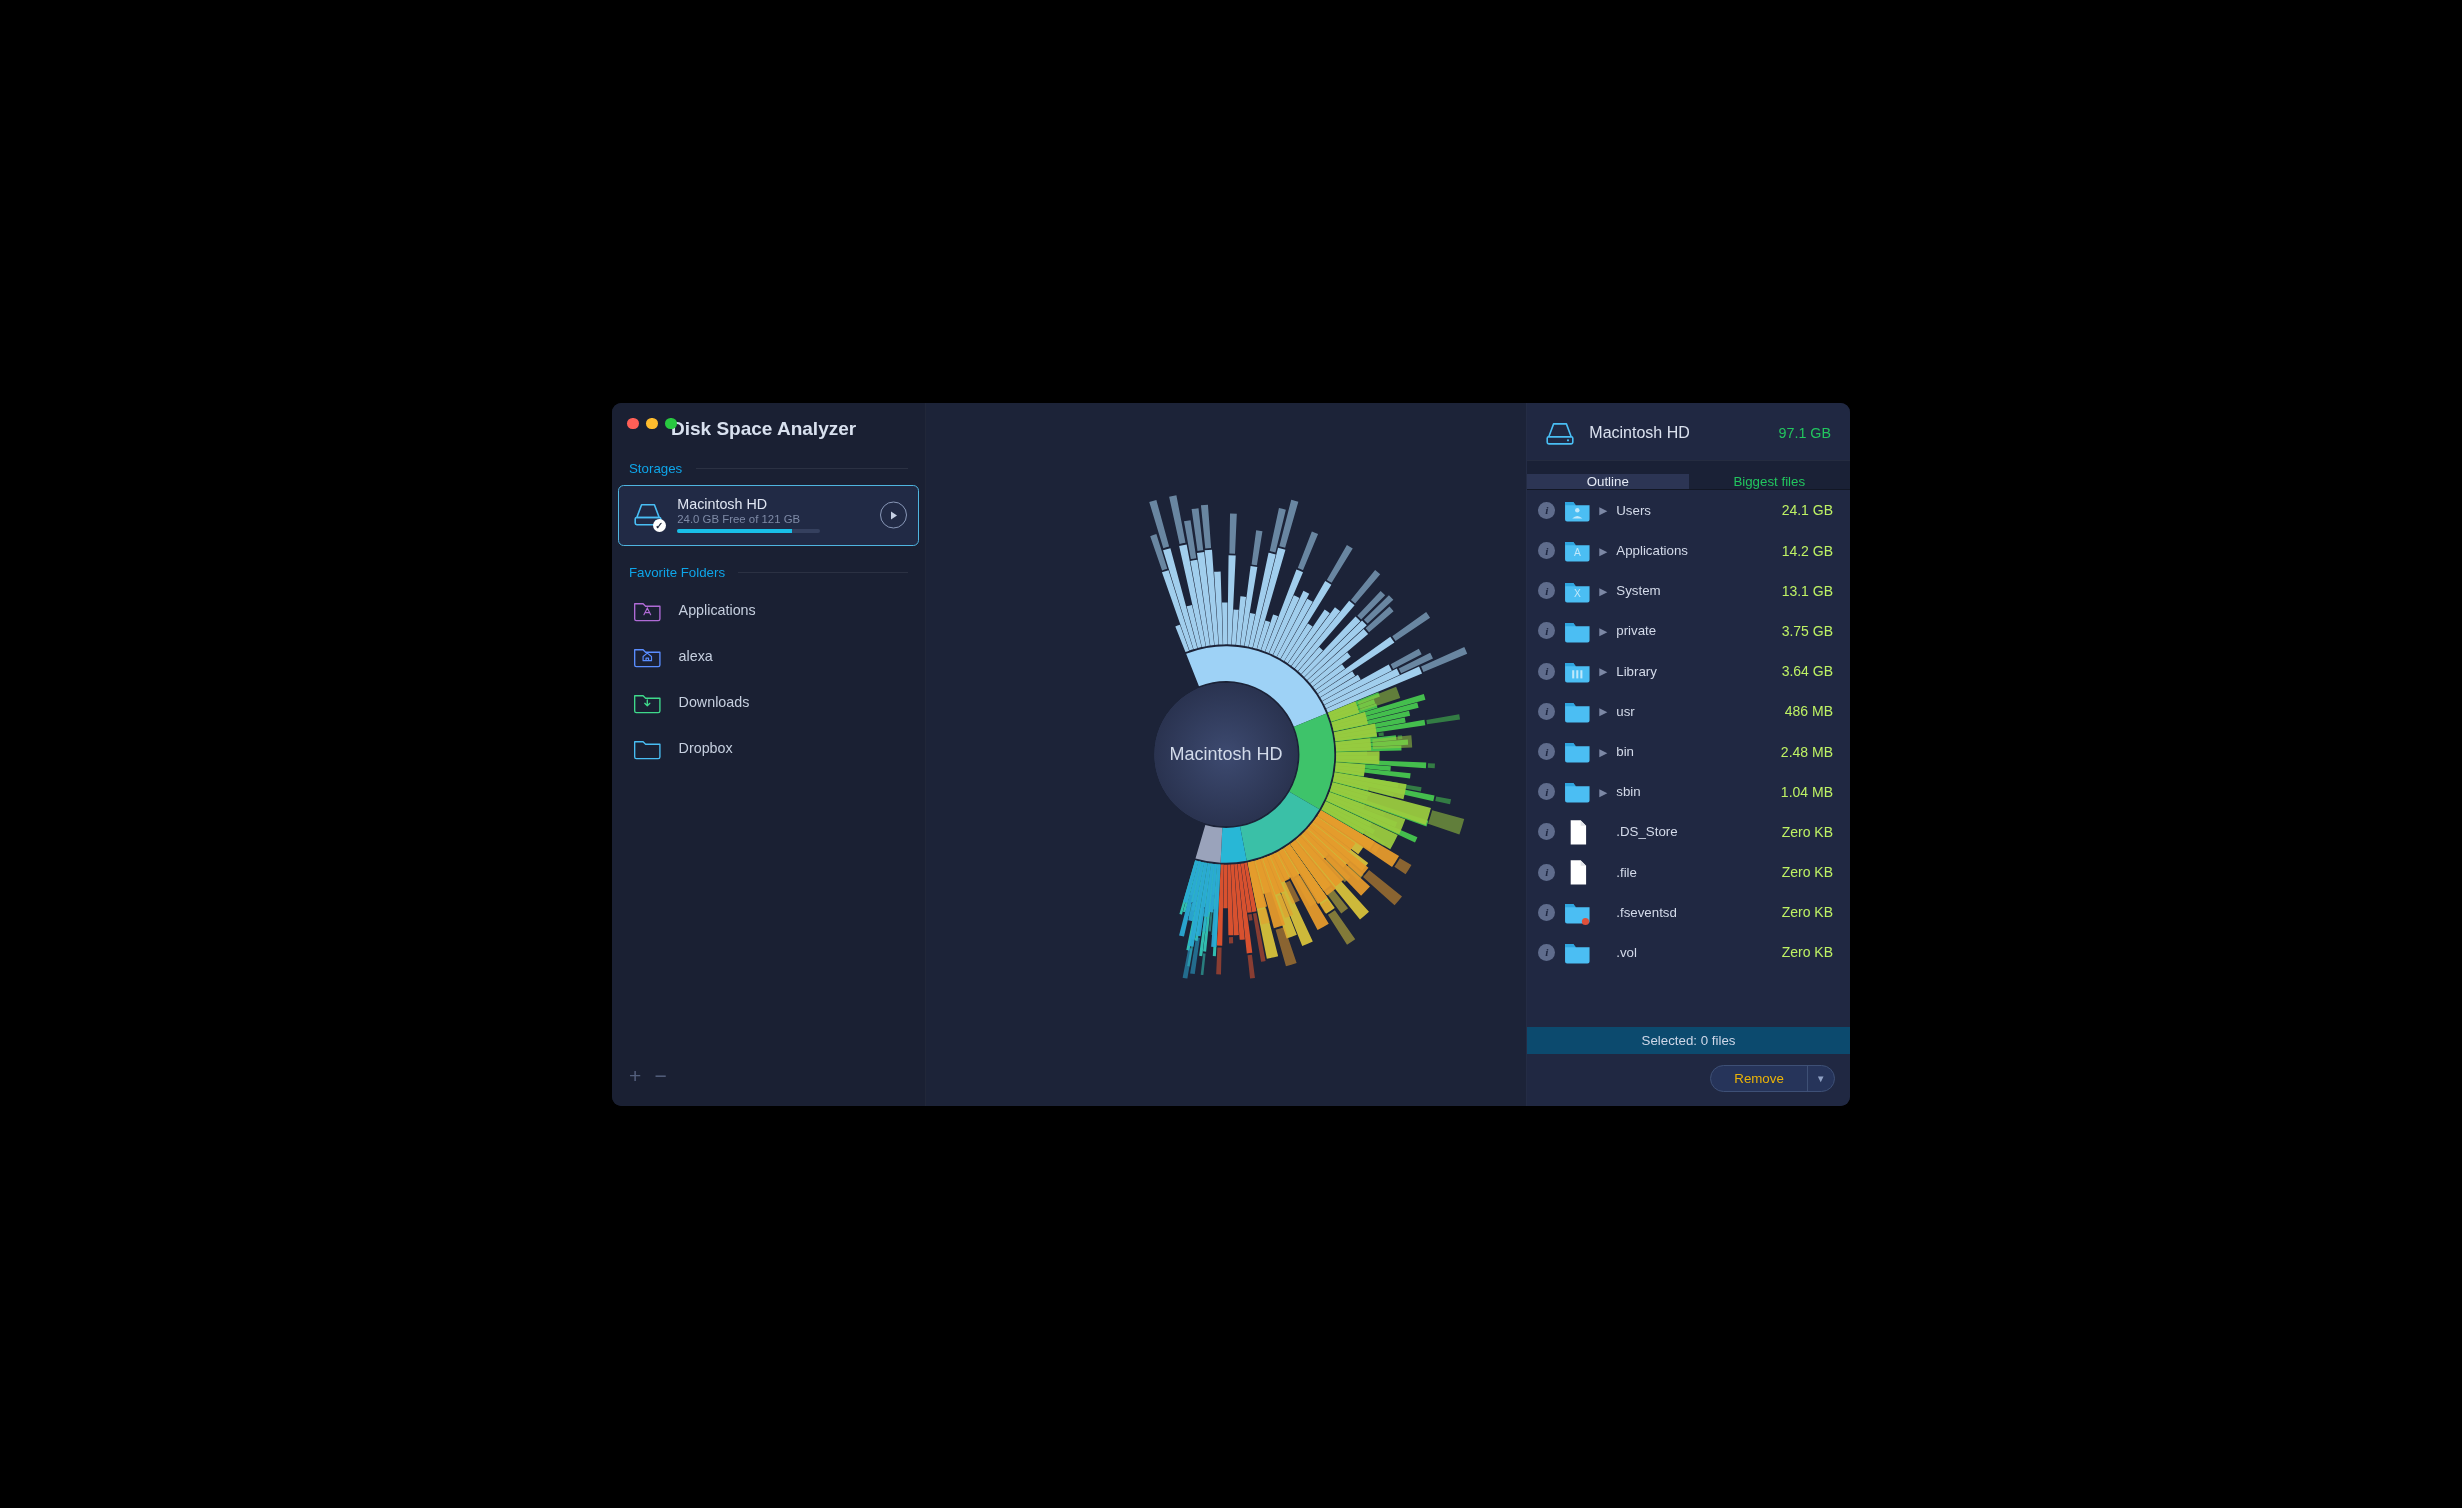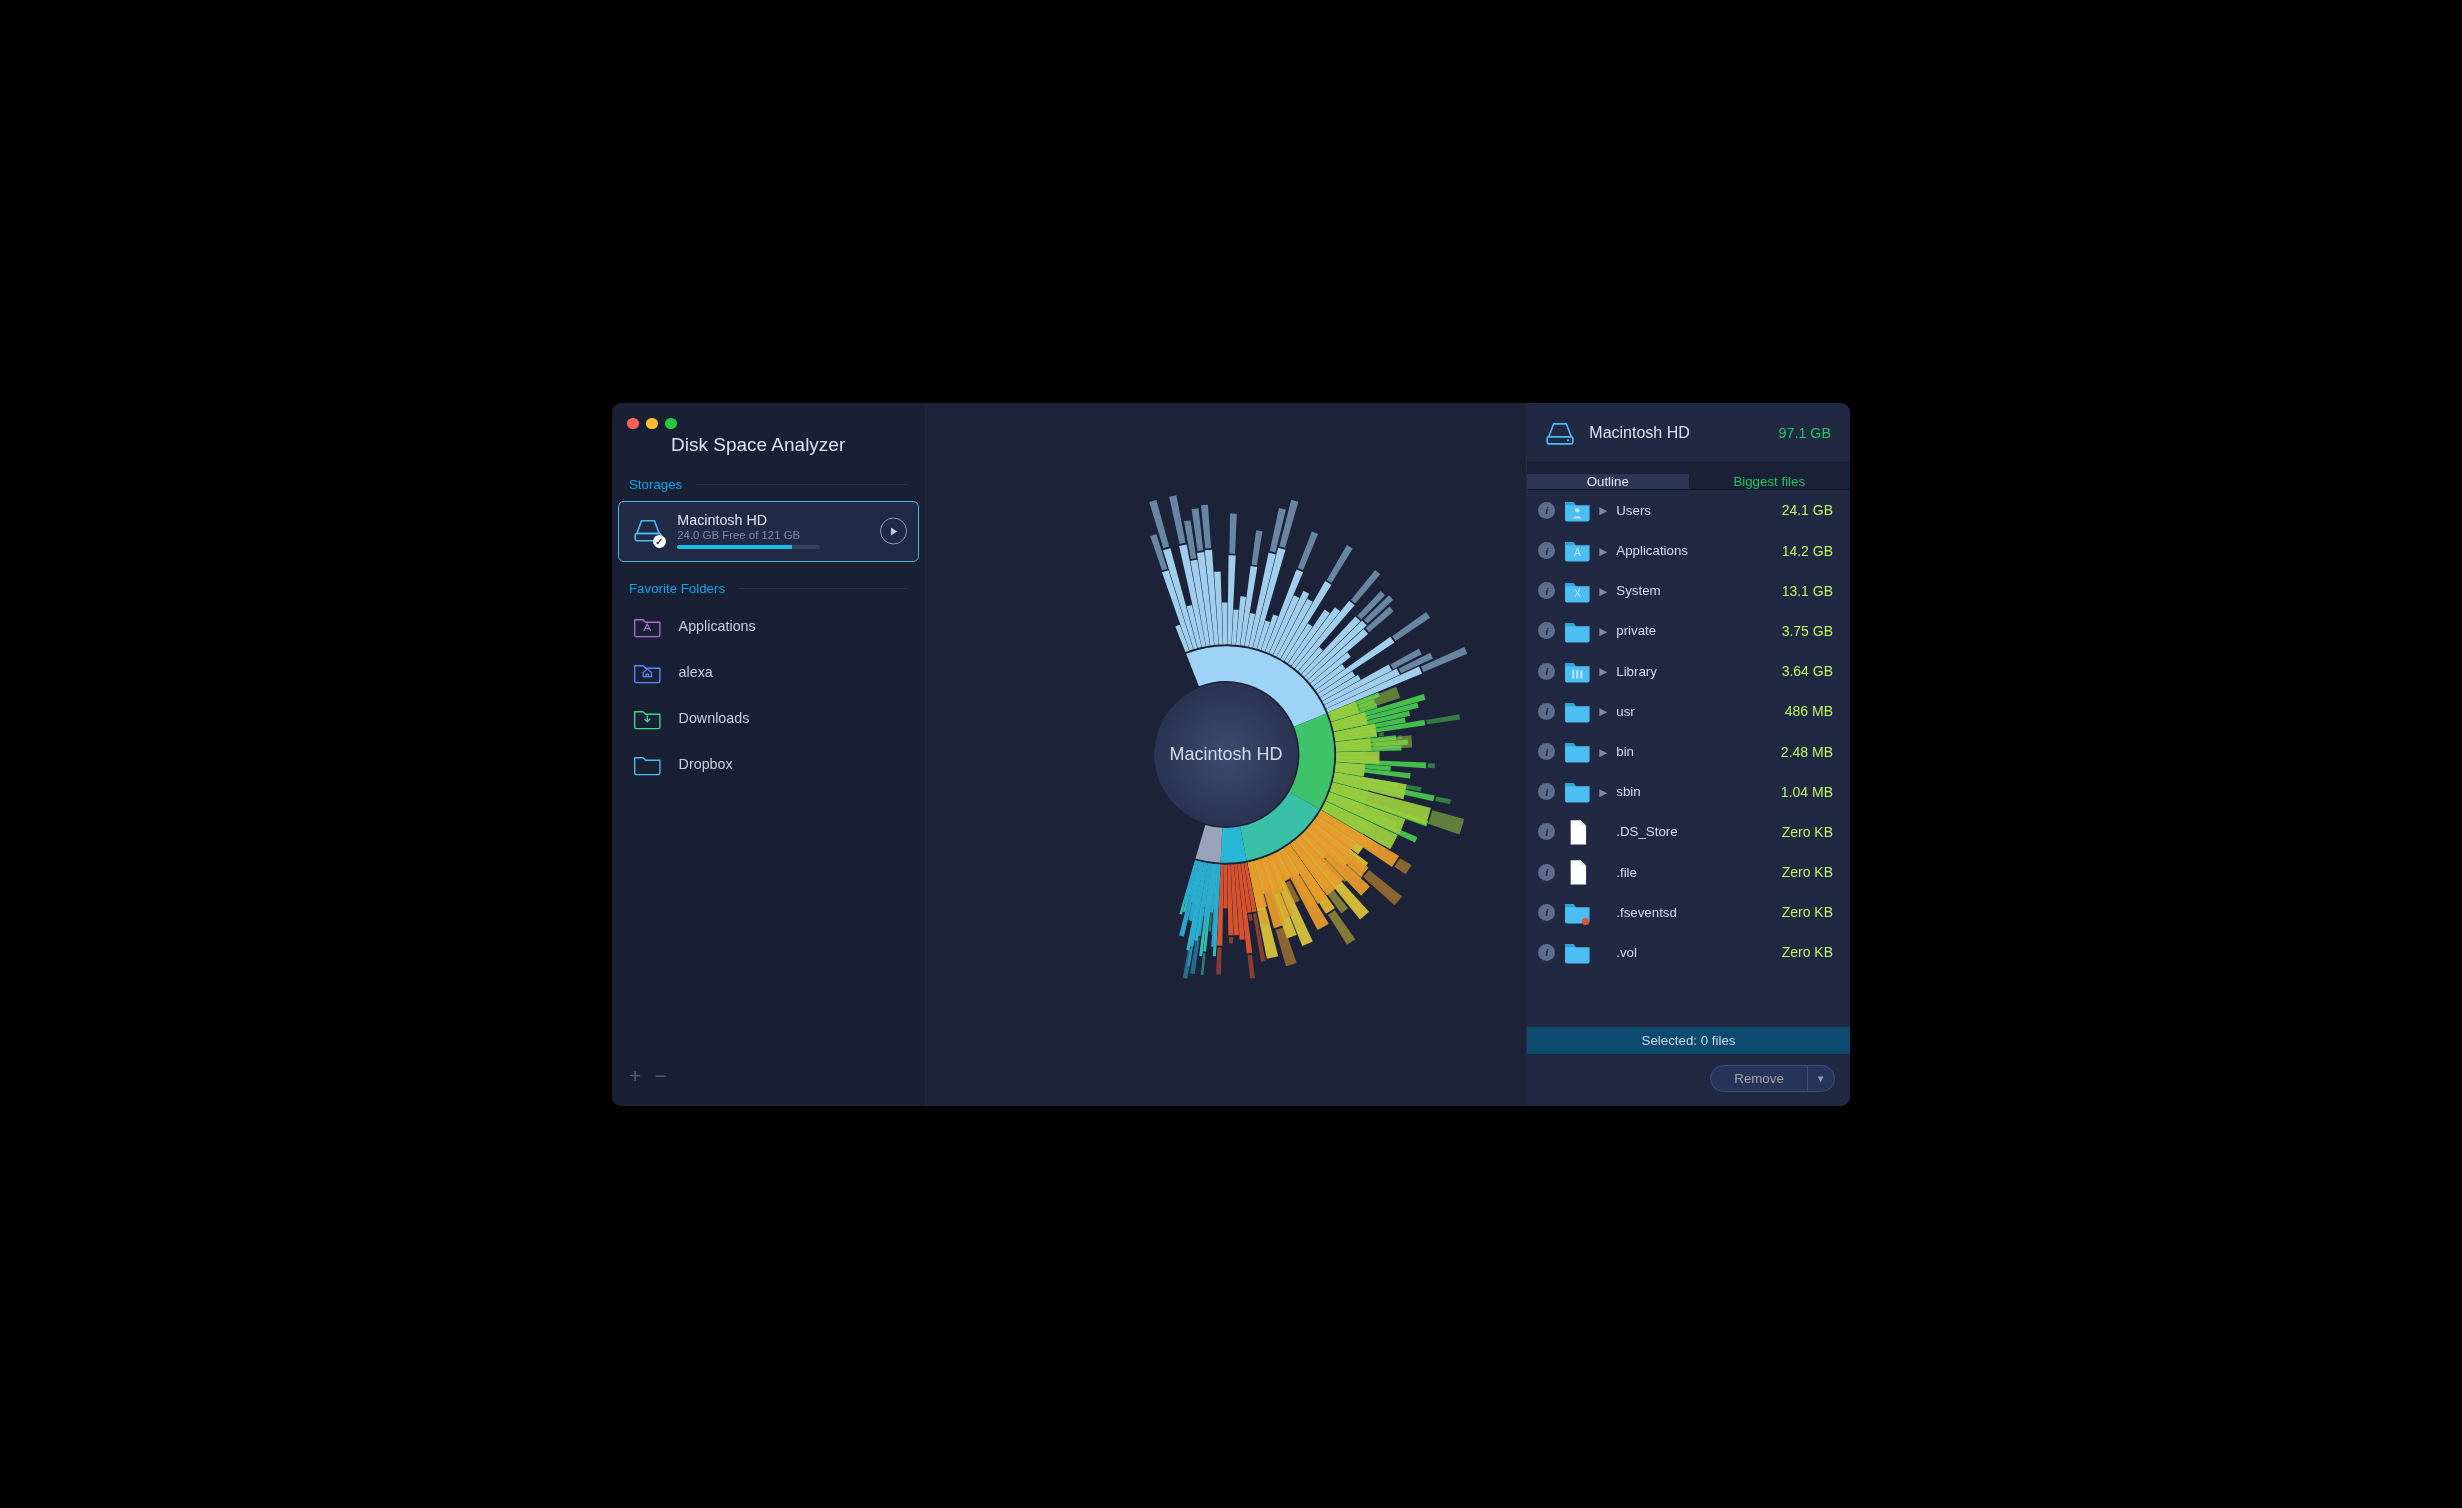--- a/index.html
+++ b/index.html
@@ -37,24 +37,23 @@
     flex: 0 0 314px;
     background: #1a2033;
     border-right: 1px solid rgba(255,255,255,0.03);
     padding: 13.3px 0 7.6px 0;
     display: flex;
     flex-direction: column;
     position: relative;
   }
   .sidebar .app-title {
     font-size: 19px;
-    font-weight: 400;
+    font-weight: 700;
     color: #d9e1ef;
     padding: 1.9px 17px 15.2px 59px;
-    margin-top: 16px;
   }
   .section-head {
     display: flex; align-items: center; gap: 13.3px;
     color: #0ea5e9; font-size: 13.3px;
     padding: 5.7px 17px 7.6px 17px;
   }
   .section-head::after {
     content:""; flex:1; height:1px;
     background: rgba(255,255,255,0.08);
   }
@@ -155,21 +154,21 @@
   .row .fname { flex:1; color:#d3dae9; white-space:nowrap; overflow:hidden; text-overflow:ellipsis;}
   .row .fsize { color:#bef264; font-size:14px;}
 
   .selected-bar { background:#0c4a6e; color:#cfd7e8; font-size:13.3px; padding:5.7px 0; text-align:center;}
   .right-footer { padding:11.4px 15.2px 13.3px 0; display:flex; justify-content:flex-end;}
   .remove-btn {
     display:flex; align-items:stretch;
     border:1px solid #3e5076; border-radius:15.2px;
     overflow:hidden; background:#26345a; height:27px; cursor:pointer;
   }
-  .remove-btn .lbl { padding:0 23px; display:flex;align-items:center; color:#a3a3a3; font-size:13.3px;}
+  .remove-btn .lbl { padding:0 23px; display:flex;align-items:center; color:#eab308; font-size:13.3px;}
   .remove-btn .dd  { width:27px; border-left:1px solid #3e5076; display:flex;align-items:center;justify-content:center;color:#8fa0c4;font-size:9.5px;}
 </style>
 </head>
 <body>
 
 <div class="window">
 
   <div class="traffic">
     <span class="t-red"></span>
     <span class="t-yel"></span>

